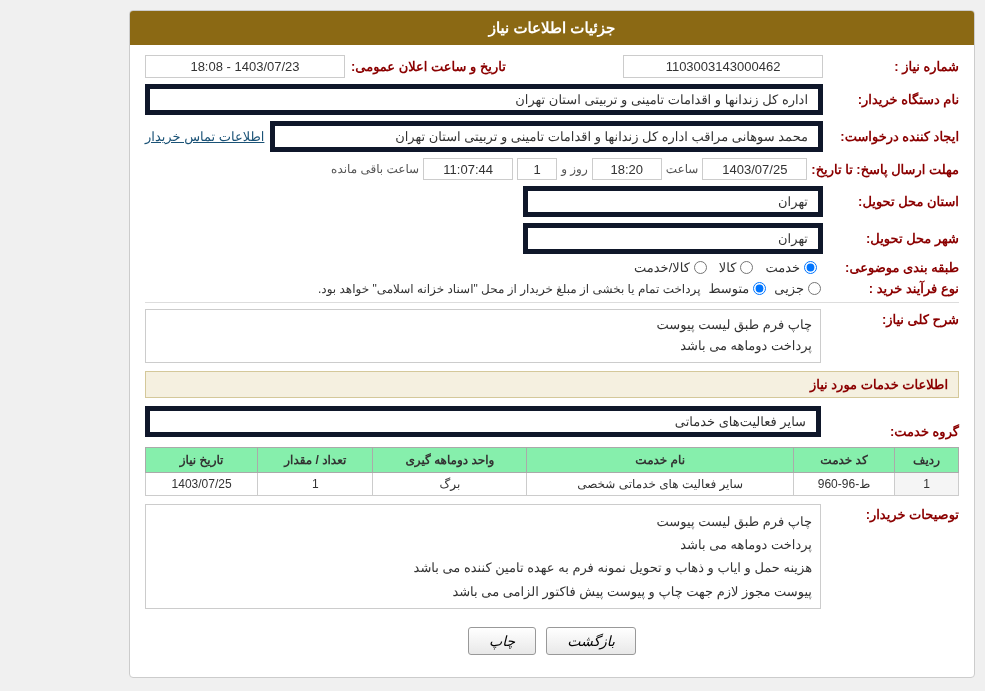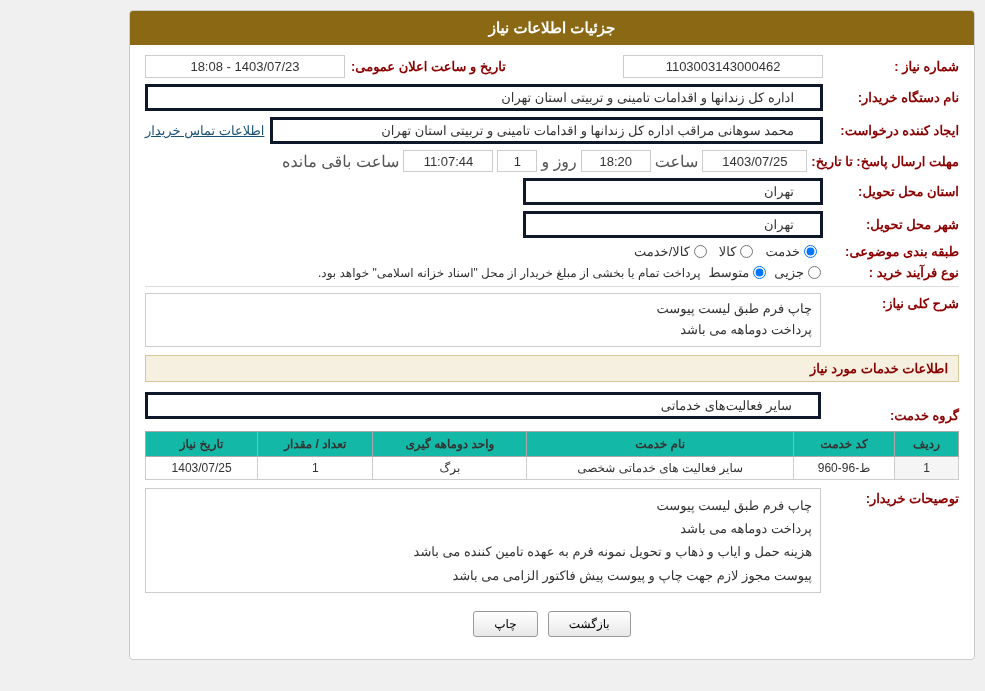--- a/index.html
+++ b/index.html
@@ -40,23 +40,23 @@
       gap: 6px;
     }
     .label {
       color: #8B0000;
       font-weight: bold;
       min-width: 130px;
       text-align: right;
       white-space: nowrap;
     }
     .value-box {
-      border: 3px solid #0f172a;
-      background: #fff;
-      padding: 3px 26px;
+      border: 5px solid #0f172a;
+      background: #fff;
+      padding: 3px 10px;
       min-height: 22px;
       flex: 1;
       text-align: right;
     }
     .value-box-fixed {
       border: 1px solid #ccc;
       background: #fff;
       padding: 3px 8px;
       min-height: 22px;
       text-align: center;
@@ -74,21 +74,21 @@
       gap: 4px;
       margin-bottom: 6px;
       flex-wrap: nowrap;
     }
     .deadline-row .label {
       min-width: 130px;
     }
     .small-label {
       color: #555;
       white-space: nowrap;
-      font-size: 16px;
+      font-size: 12px;
       text-align: center;
     }
     .radio-row {
       display: flex;
       align-items: center;
       gap: 12px;
       margin-bottom: 6px;
     }
     .radio-row .label {
       min-width: 130px;
@@ -154,21 +154,21 @@
       margin-top: 20px;
     }
     
     .items-table {
       width: 100%;
       border-collapse: collapse;
       margin-bottom: 8px;
       font-size: 12px;
     }
     .items-table th {
-      background: #14b8a6;
+      background: #86efac;
       border: 1px solid #aaa;
       padding: 5px 8px;
       text-align: center;
       color: #333;
       font-weight: bold;
     }
     .items-table td {
       border: 1px solid #ccc;
       padding: 4px 8px;
       text-align: center;
@@ -200,22 +200,23 @@
       display: flex;
       justify-content: center;
       gap: 10px;
       padding: 8px 0 12px 0;
     }
     .btn {
       padding: 5px 20px;
       border: 1px solid #999;
       border-radius: 3px;
       cursor: pointer;
-      font-size: 12px;
+      font-size: 14px;
       font-family: Tahoma, Arial, sans-serif;
+      font-style: italic;
     }
     .btn-print {
       background: linear-gradient(to bottom, #fff, #e8e8e8);
     }
     .btn-back {
       background: linear-gradient(to bottom, #fff, #e8e8e8);
     }
     .contact-link {
       color: #1a5276;
       text-decoration: underline;

